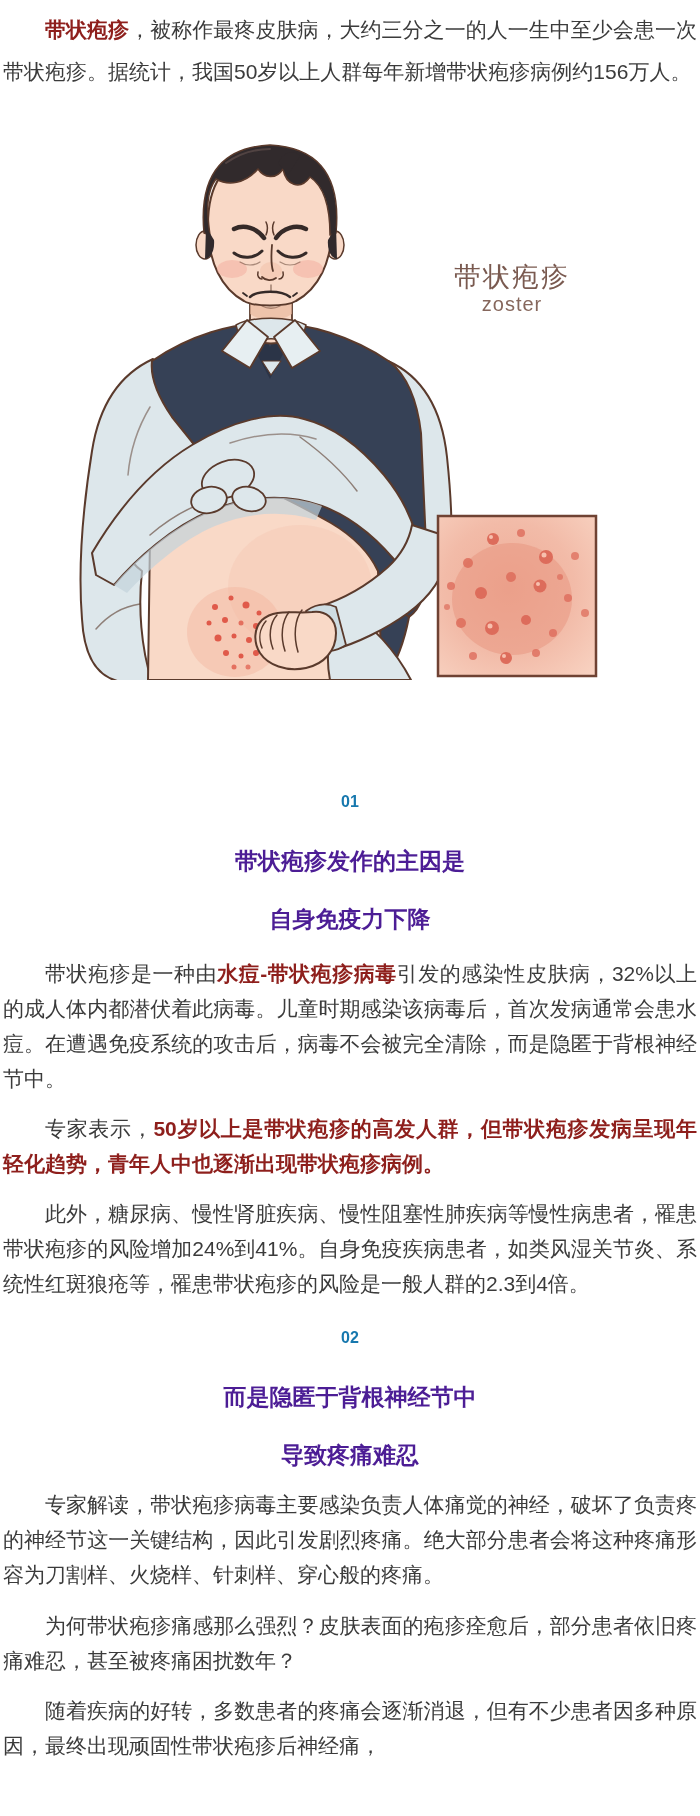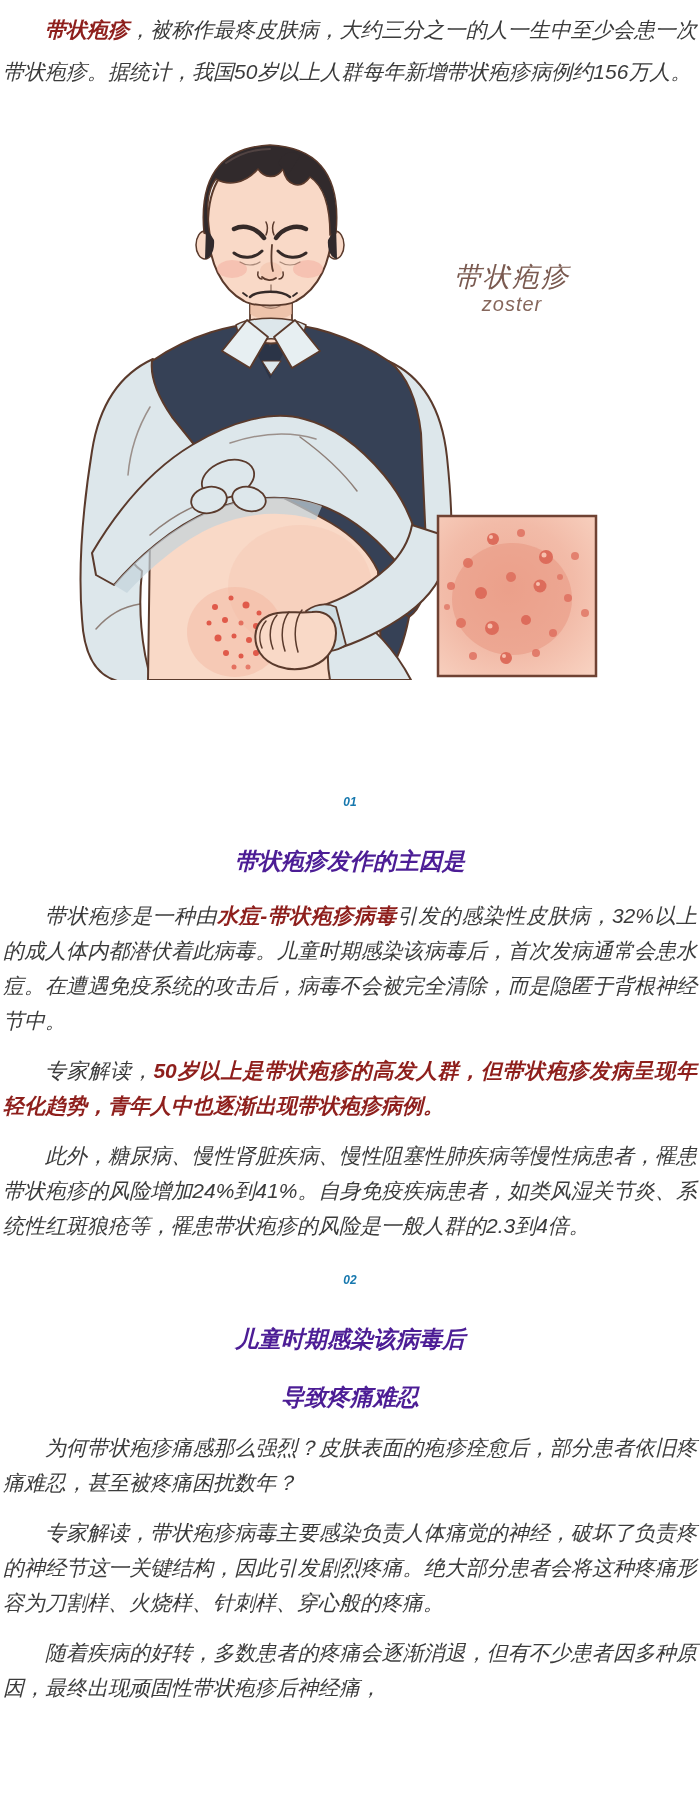--- a/index.html
+++ b/index.html
@@ -1,24 +1,24 @@
 <!DOCTYPE html>
 <html><head>
 <meta charset="utf-8">
 <style>
   html,body{margin:0;padding:0;background:#ffffff;}
   .page{
     width:700px;height:1816px;position:relative;overflow:hidden;background:#ffffff;
-    font-family:"Liberation Sans","DejaVu Sans",sans-serif;color:#3b3b3b;font-style:italic;
+    font-family:"Liberation Sans","DejaVu Sans",sans-serif;color:#3b3b3b;
   }
   p{margin:0;}
   .para{font-size:21px;line-height:35px;text-align:justify;text-indent:2em;padding:0 3px;}
   .intro{padding-top:9px;line-height:42px;}
   .lead,.red{color:#8e1f1c;font-weight:bold;}
-  .sec-num{text-align:center;color:#1778ae;font-weight:bold;font-size:12px;line-height:30px;text-indent:0;}
+  .sec-num{text-align:center;color:#1778ae;font-weight:bold;font-size:16px;line-height:30px;text-indent:0;}
   .sec-title{text-align:center;color:#4c1d95;font-weight:bold;font-size:23px;line-height:34px;text-indent:0;}
   .mt102{margin-top:102px;} .mt27{margin-top:27px;} .mt24{margin-top:24px;}
   .mt22{margin-top:22px;} .mt20{margin-top:20px;} .mt16{margin-top:16px;} .mt15{margin-top:15px;}
   .illo{position:relative;margin-top:14px;height:578px;}
   .illo svg{position:absolute;left:0;top:0;display:block;}
   .illo-label{position:absolute;left:437px;width:150px;text-align:center;color:#7a5a50;}
   .illo-label.cn{top:152px;font-size:27px;letter-spacing:2px;}
   .illo-label.en{top:186px;font-size:20px;color:#86675c;letter-spacing:1px;}
 </style>
 </head>
@@ -217,31 +217,32 @@
         </g>
       </g>
     </svg>
 
     <div class="illo-label cn">带状疱疹</div>
     <div class="illo-label en">zoster</div>
   </div>
 
   <p class="sec-num mt102">01</p>
   <p class="sec-title mt27">带状疱疹发作的主因是</p>
+  <p class="sec-title mt24">自身免疫力下降</p>
 
   <p class="para mt20"><span>带状疱疹是一种由</span><span class="red">水痘-带状疱疹病毒</span><span>引发的感染性皮肤病，32%以上的成人体内都潜伏着此病毒。儿童时期感染该病毒后，首次发病通常会患水痘。在遭遇免疫系统的攻击后，病毒不会被完全清除，而是隐匿于背根神经节中。</span></p>
 
 
-  <p class="para mt15"><span>专家解读，</span><span class="red">50岁以上是带状疱疹的高发人群，但带状疱疹发病呈现年轻化趋势，青年人中也逐渐出现带状疱疹病例。</span><span></span></p>
+  <p class="para mt15"><span>专家表示，</span><span class="red">50岁以上是带状疱疹的高发人群，但带状疱疹发病呈现年轻化趋势，青年人中也逐渐出现带状疱疹病例。</span><span></span></p>
 
   <p class="para mt15"><span>此外，糖尿病、慢性肾脏疾病、慢性阻塞性肺疾病等慢性病患者，罹患带状疱疹的风险增加24%到41%。自身免疫疾病患者，如类风湿关节炎、系统性红斑狼疮等，罹患带状疱疹的风险是一般人群的2.3到4倍。</span><span class="red"></span><span></span></p>
 
   <p class="sec-num mt22">02</p>
-  <p class="sec-title mt27">儿童时期感染该病毒后</p>
+  <p class="sec-title mt27">而是隐匿于背根神经节中</p>
   <p class="sec-title mt24">导致疼痛难忍</p>
 
+  <p class="para mt15"><span>专家解读，带状疱疹病毒主要感染负责人体痛觉的神经，破坏了负责疼的神经节这一关键结构，因此引发剧烈疼痛。绝大部分患者会将这种疼痛形容为刀割样、火烧样、针刺样、穿心般的疼痛。</span><span class="red"></span><span></span></p>
+
   <p class="para mt16"><span>为何带状疱疹痛感那么强烈？皮肤表面的疱疹痊愈后，部分患者依旧疼痛难忍，甚至被疼痛困扰数年？</span><span class="red"></span><span></span></p>
 
-  <p class="para mt15"><span>专家解读，带状疱疹病毒主要感染负责人体痛觉的神经，破坏了负责疼的神经节这一关键结构，因此引发剧烈疼痛。绝大部分患者会将这种疼痛形容为刀割样、火烧样、针刺样、穿心般的疼痛。</span><span class="red"></span><span></span></p>
-
   <p class="para mt15"><span>随着疾病的好转，多数患者的疼痛会逐渐消退，但有不少患者因多种原因，最终出现顽固性带状疱疹后神经痛，</span><span></span></p>
 
 </div>
 
 </body></html>

